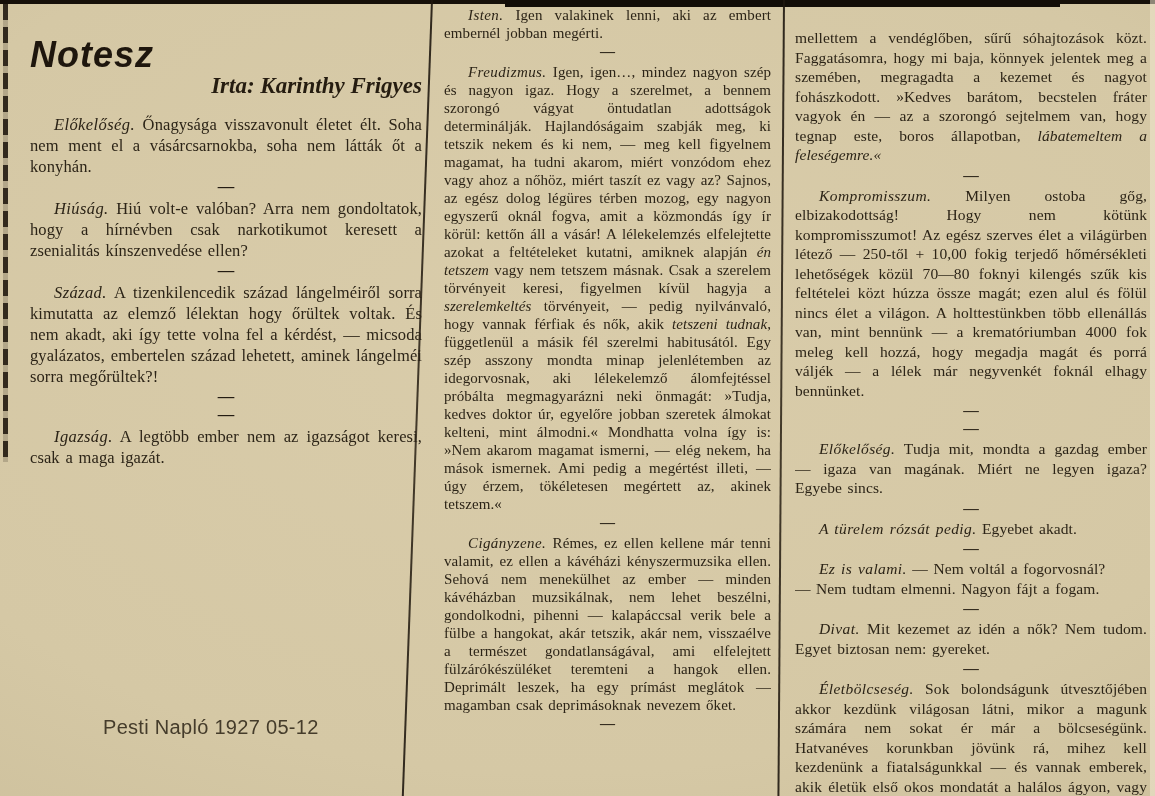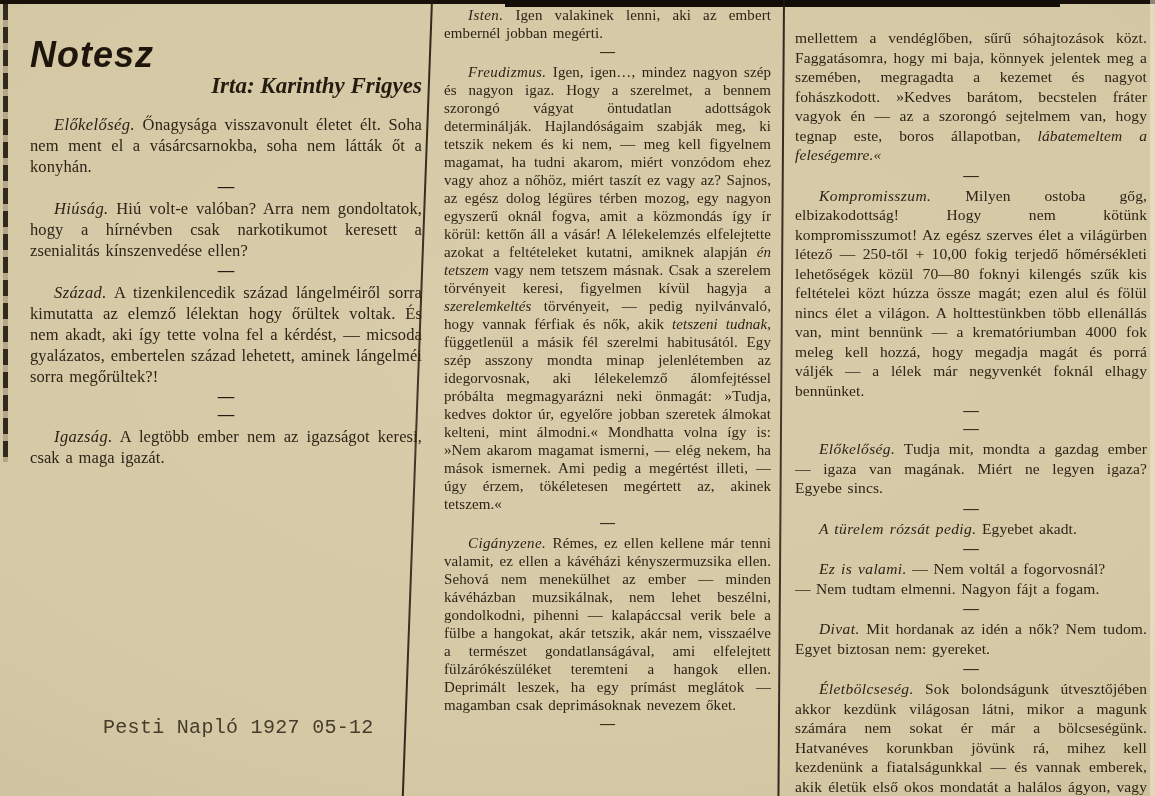--- a/index.html
+++ b/index.html
@@ -34,21 +34,21 @@
   .sep  { text-align:center; text-indent:0; font-weight:bold; color:#241c12;
           height:14px; line-height:13px; margin:3px 0 4px; }
 
   .title  { font-family:Liberation Sans, sans-serif; font-style:italic; font-weight:bold;
             font-size:36px; text-align:left; text-indent:0; letter-spacing:1px;
             margin:4px 0 10px; color:#1e160d; }
   .byline { font-style:italic; font-weight:bold; font-size:23px; text-align:right;
             text-indent:0; margin:0 0 18px; color:#251c10; }
 
   .caption { position:absolute; left:103px; top:716px;
-             font-family:Liberation Mono, monospace; font-size:20px;
+             font-family:Liberation Sans, sans-serif; font-size:20px;
              letter-spacing:.3px; color:#453c2b; }
 </style>
 </head>
 <body>
 
 <div class="page">
   <div class="top-line"></div>
   <div class="top-line-thick"></div>
   <div class="rule rule-left"></div>
   <div class="rule rule-right"></div>
@@ -84,19 +84,19 @@
       <div class="sep">—</div>
       <p class="entry"><span class="lead">Kompromisszum.</span><span> Milyen ostoba gőg, elbizakodottság! Hogy nem kötünk kompromisszumot! Az egész szerves élet a világürben létező — 250-től + 10,00 fokig terjedő hőmérsékleti lehetőségek közül 70—80 foknyi kilengés szűk kis feltételei közt húzza össze magát; ezen alul és fölül nincs élet a világon. A holttestünkben több ellenállás van, mint bennünk — a krematóriumban 4000 fok meleg kell hozzá, hogy megadja magát és porrá váljék — a lélek már negyvenkét foknál elhagy bennünket.</span></p>
       <div class="sep">—</div>
       <div class="sep">—</div>
       <p class="entry"><span class="lead">Előkelőség.</span><span> Tudja mit, mondta a gazdag ember — igaza van magának. Miért ne legyen igaza? Egyebe sincs.</span></p>
       <div class="sep">—</div>
       <p class="entry"><span class="lead">A türelem rózsát pedig.</span><span> Egyebet akadt.</span></p>
       <div class="sep">—</div>
       <p class="entry"><span class="lead">Ez is valami.</span><span> — Nem voltál a fogorvosnál?</span><br><span>— Nem tudtam elmenni. Nagyon fájt a fogam.</span></p>
       <div class="sep">—</div>
-      <p class="entry"><span class="lead">Divat.</span><span> Mit hordanak az idén a nők? Nem tudom. Egyet biztosan nem: gyereket.</span></p>
+      <p class="entry"><span class="lead">Divat.</span><span> Mit kezemet az idén a nők? Nem tudom. Egyet biztosan nem: gyereket.</span></p>
       <div class="sep">—</div>
       <p class="entry"><span class="lead">Életbölcseség.</span><span> Sok bolondságunk útvesztőjében akkor kezdünk világosan látni, mikor a magunk számára nem sokat ér már a bölcseségünk. Hatvanéves korunkban jövünk rá, mihez kell kezdenünk a fiatalságunkkal — és vannak emberek, akik életük első okos mondatát a halálos ágyon, vagy a végrendeletükben mondják el</span></p>
     </div>
 
   <div class="caption">Pesti Napló 1927 05-12</div>
 </div>
 
 </body></html>

